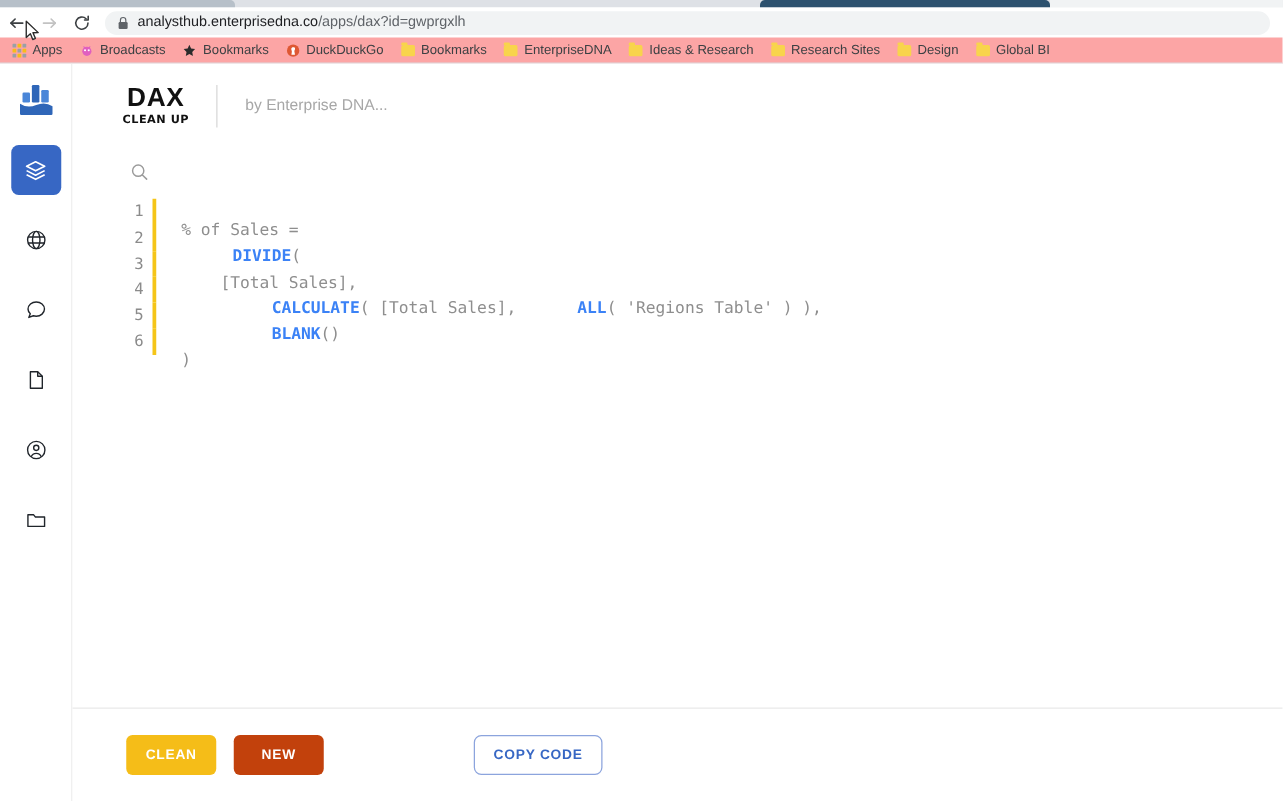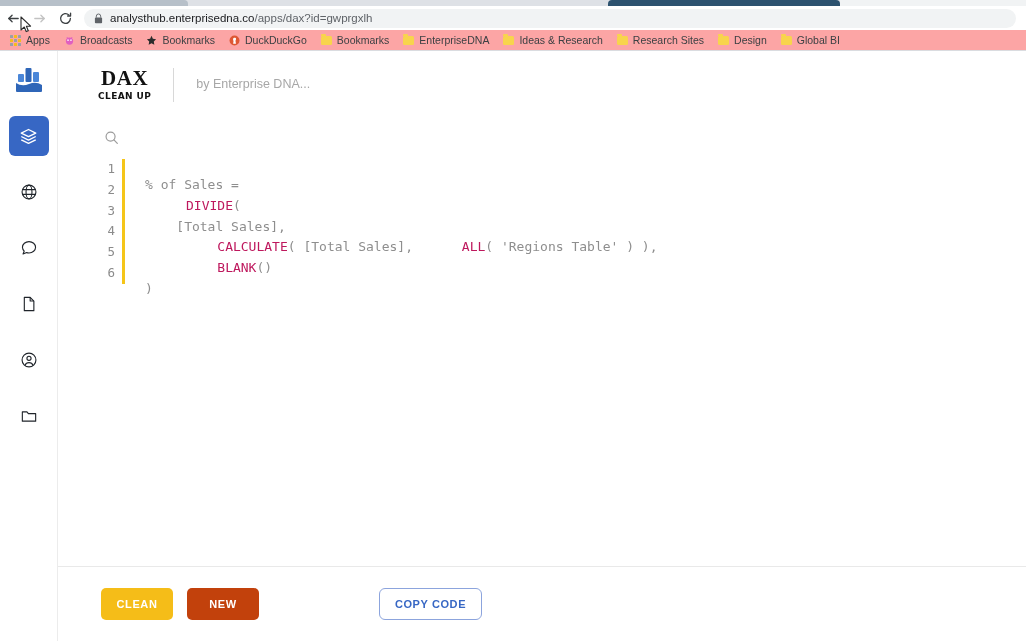--- a/index.html
+++ b/index.html
@@ -117,21 +117,21 @@
     background: #ffffff;
     display: flex; flex-direction: column;
   }
 
   .app-header {
     height: 67px; display: flex; align-items: center;
     padding-left: 40px; flex: 0 0 auto;
   }
   .dax-logo { display: flex; flex-direction: column; align-items: center; }
   .dax-word {
-    font-family: Liberation Serif, serif;
+    font-family: Liberation Sans, sans-serif;
     font-weight: 700; font-size: 21px; letter-spacing: 0.5px;
     color: #111111; line-height: 1;
   }
   .dax-sub {
     font-family: "DejaVu Sans", sans-serif;
     font-weight: 700; font-size: 9px; letter-spacing: 0.4px;
     color: #111111; margin-top: 2px;
   }
   .hdr-divider {
     width: 1px; height: 34px; background: #d8d8d8; margin: 0 22px;
@@ -156,21 +156,21 @@
   .code-line { display: flex; align-items: flex-start; height: 20.8px; }
   .ln {
     width: 24px; text-align: right; color: #8b8b8b;
     font-size: 12.5px; flex: 0 0 auto; padding-right: 7px;
   }
   .gutter-bar {
     width: 3px; background: #f5c518; flex: 0 0 auto;
     align-self: stretch;
   }
   .code-text { padding-left: 20px; white-space: pre; color: #8e8e8e; margin-top: 16px; }
-  .tok-fn { color: #be185d; font-weight: 400; padding-left: 41px; }
+  .tok-fn { color: #3b82f6; font-weight: 700; padding-left: 41px; }
   .tok-plain { color: #8e8e8e; }
 
   .footer {
     flex: 0 0 auto; height: 75px;
     border-top: 1px solid #e9e9e9;
     display: flex; align-items: center;
     padding-left: 43px;
   }
   .btn {
     height: 32px; border-radius: 5px; border: none;

